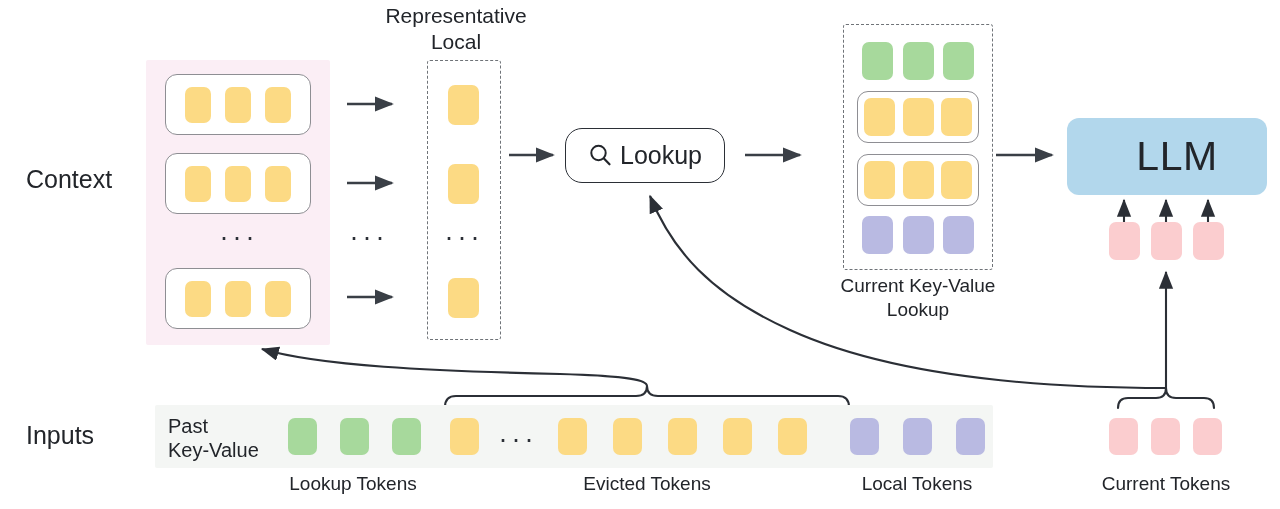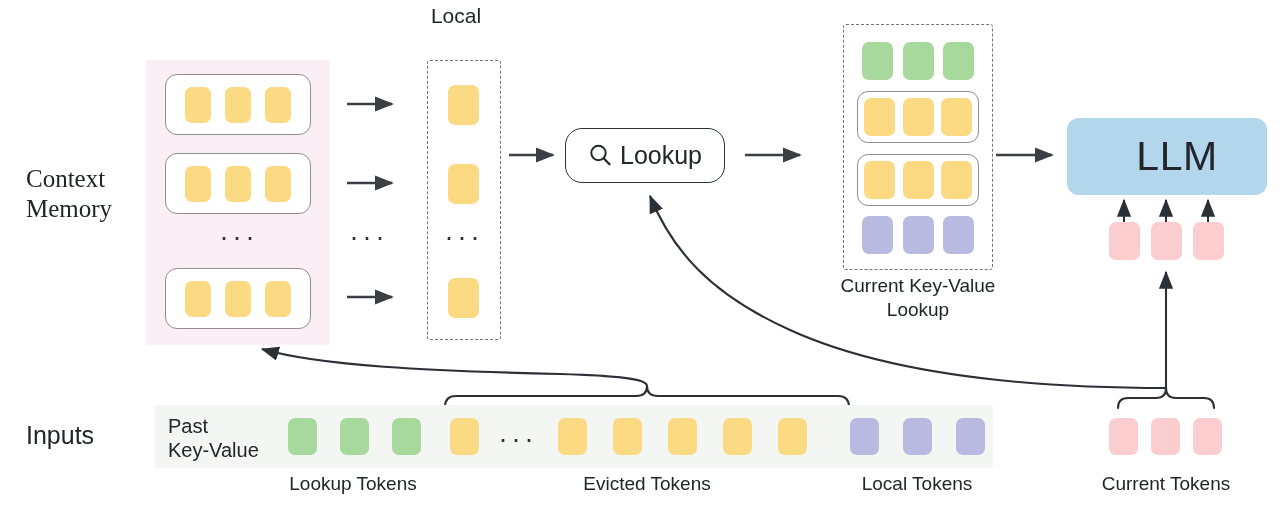--- a/index.html
+++ b/index.html
@@ -114,29 +114,29 @@
       <path d="M1166,388 C1060,388 900,380 790,330 C710,294 672,250 650,196" marker-end="url(#ahs)"></path>
     </g>
 
     <g stroke="#2b2f36" stroke-width="2.1" fill="none">
       <path d="M1124,222 L1124,200" marker-end="url(#ahs)"></path>
       <path d="M1166,222 L1166,200" marker-end="url(#ahs)"></path>
       <path d="M1208,222 L1208,200" marker-end="url(#ahs)"></path>
     </g>
   </svg>
 
-  <div class="abs row-label" style="left:26px;top:164px;font-family:Liberation Serif, serif;">
+  <div class="abs row-label" style="left:26px;top:164px;">
     <div>Context</div>
-    <div>Memory</div>
   </div>
 
   <div class="abs row-label" style="left:26px;top:420px;">Inputs</div>
 
 
   <div class="abs caption" style="left:368px;top:3px;width:176px;">
+    <div style="font-size:21px;line-height:26px;">Representative</div>
     <div style="font-size:21px;line-height:26px;">Local</div>
   </div>
 
   <div class="abs mem-panel" style="left:146px;top:60px;width:184px;height:285px;"></div>
 
   <div class="abs mem-unit" style="left:165px;top:74px;width:146px;height:61px;padding:0 12px;">
     <span class="tok tok-y" style="width:26px;height:36px;"></span>
     <span class="tok tok-y" style="width:26px;height:36px;"></span>
     <span class="tok tok-y" style="width:26px;height:36px;"></span>
   </div>

